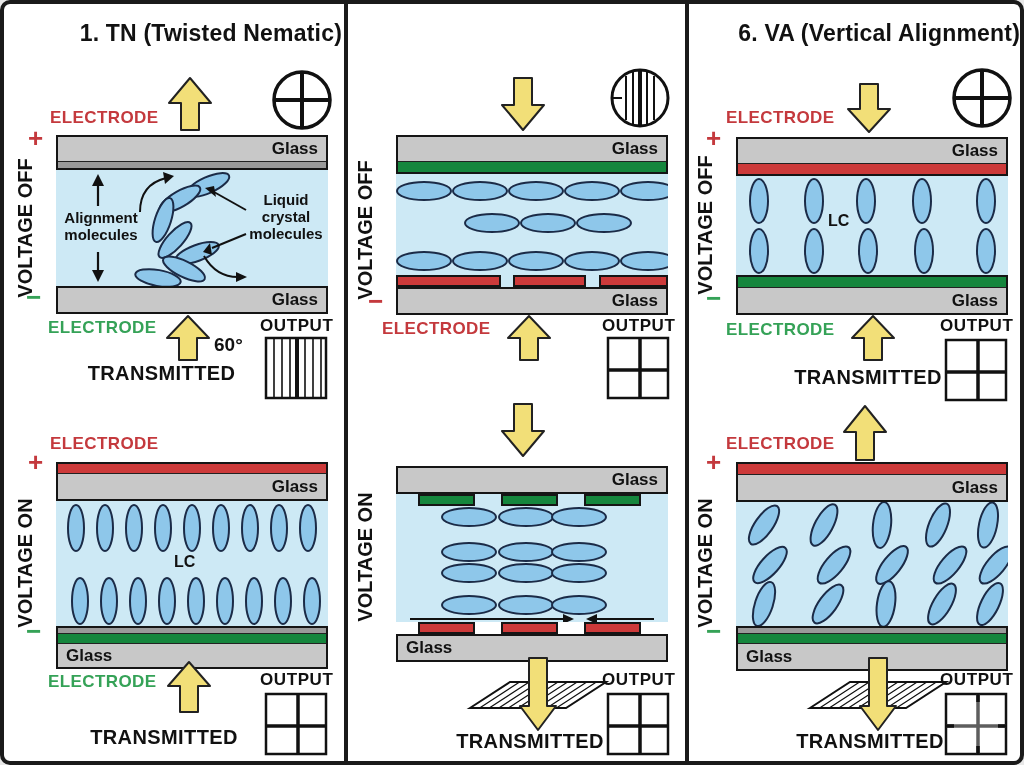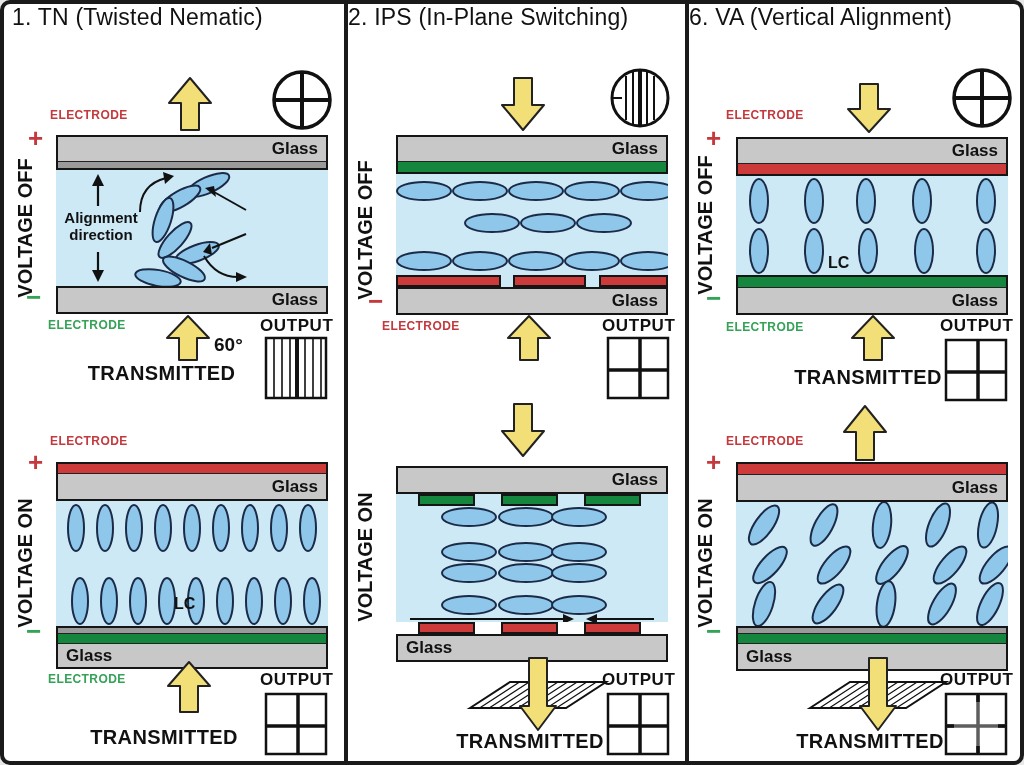--- a/index.html
+++ b/index.html
@@ -1,38 +1,38 @@
 <!DOCTYPE html>
 <html><head>
 <meta charset="utf-8">
 <style>
   html,body{margin:0;padding:0;background:#e8e8e8;font-family:"Liberation Sans", sans-serif;}
   #stage{position:relative;width:1024px;height:765px;background:#fff;border:4px solid #1a1a1a;
          border-radius:10px;box-sizing:border-box;overflow:hidden;}
   .divider{position:absolute;top:0;bottom:0;width:4px;background:#1a1a1a;}
-  .title{position:absolute;top:0;text-align:left;font-weight:normal;font-size:23px;color:#111;letter-spacing:.2px;}
+  .title{position:absolute;top:16px;text-align:right;font-weight:bold;font-size:23px;color:#111;letter-spacing:.2px;}
   .vlabel{position:absolute;width:170px;height:24px;text-align:center;font-weight:bold;font-size:20px;color:#111;
           transform:rotate(-90deg);}
-  .elec{position:absolute;font-weight:bold;font-size:12px;letter-spacing:.4px;}
+  .elec{position:absolute;font-weight:bold;font-size:17px;letter-spacing:.4px;}
   .elec.red{color:#c4393d;} .elec.green{color:#35a257;}
   .sign{position:absolute;font-weight:bold;font-size:26px;line-height:20px;}
   .sign.red{color:#c4393d;} .sign.green{color:#35a257;}
   .plate{position:absolute;border:2px solid #151515;box-sizing:border-box;display:flex;flex-direction:column;background:#c8c8c8;}
   .stripe{width:100%;position:relative;box-sizing:border-box;}
   .s-glass{background:#c8c8c8;}
   .s-dark{background:#9a9a9a;}
   .s-red{background:#cd3a3a;}
   .s-green{background:#15863d;}
   .stripe+.stripe{border-top:1.5px solid #222;}
   .glass-label{position:absolute;top:50%;transform:translateY(-50%);font-weight:bold;font-size:17px;color:#111;}
   .glass-label.right{right:8px;} .glass-label.left{left:8px;}
   .lc{position:absolute;background:#cde9f5;}
   .lc svg{position:absolute;left:0;top:0;}
   .note{position:absolute;font-weight:bold;font-size:15px;line-height:1.12;text-align:center;color:#111;}
-  .lc-tag{position:absolute;font-weight:bold;font-size:16px;color:#111;margin-top:42px;}
+  .lc-tag{position:absolute;font-weight:bold;font-size:16px;color:#111;}
   .result{position:absolute;text-align:center;font-weight:bold;font-size:20px;letter-spacing:.4px;color:#111;}
   .outlabel{position:absolute;text-align:center;font-weight:bold;font-size:17px;letter-spacing:.6px;color:#111;}
   .angle{position:absolute;font-weight:bold;font-size:19px;color:#111;}
   .abs{position:absolute;}
   svg{display:block;}
 </style>
 </head>
 <body>
 
 <div id="stage">
@@ -84,21 +84,22 @@
         <path d="M148 86 C156 100 168 107 182 107"></path>
           <polygon points="191,107 180,102 180,112" fill="#111" stroke="none"></polygon>
       </g>
       <g stroke="#111" stroke-width="2" fill="none">
         <path d="M190 40 L158 22"></path>
           <polygon points="149,18 158,16 160,27" fill="#111" stroke="none"></polygon>
         <path d="M190 64 L156 78"></path>
           <polygon points="147,82 156,85 154,73" fill="#111" stroke="none"></polygon>
       </g>
     </svg>
-    <div class="note" style="left:0px;top:40px;width:90px">Alignment direction</div>
+    <div class="note" style="left:0px;top:40px;width:90px">Alignment molecules</div>
+    <div class="note" style="left:188px;top:22px;width:84px">Liquid crystal molecules</div>
   </div>
 
   <div class="plate" style="left:52px;top:282px;width:272px;height:28px">
     <div class="stripe s-glass" style="flex:1">
         <span class="glass-label right">Glass</span>
       </div>
   </div>
   <div class="sign green" style="left:22px;top:283px">−</div>
   <div class="elec green" style="left:44px;top:314px">ELECTRODE</div>
 
@@ -166,21 +167,20 @@
     <path d="M23 2 L44 26 L32 26 L32 52 L14 52 L14 26 L2 26 Z" fill="#f2df78" stroke="#222" stroke-width="2" stroke-linejoin="round"></path>
   </svg>
   <div class="result" style="left:55px;width:210px;top:722px">TRANSMITTED</div>
 
   <div class="outlabel" style="left:256px;width:72px;top:666px">OUTPUT</div>
   <svg class="abs" style="left:260px;top:688px" width="64" height="64" viewBox="0 0 64 64">
     <rect x="2" y="2" width="60" height="60" fill="#fff" stroke="#111" stroke-width="2.5"></rect>
     <path d="M34 2 V62 M2 34 H62" stroke="#111" stroke-width="3.5" fill="none"></path>
   </svg>
 
-  <div class="title" style="left:344px;width:337px">2. IPS (In-Plane Switching)</div>
 
   <div class="vlabel" style="left:277px;top:214px">VOLTAGE OFF</div>
 
   <svg class="abs" style="left:496px;top:72px" width="46" height="56" viewBox="0 0 46 56">
     <path d="M23 54 L2 29 L14 29 L14 2 L32 2 L32 29 L44 29 Z" fill="#f2df78" stroke="#222" stroke-width="2" stroke-linejoin="round"></path>
   </svg>
   <svg class="abs" style="left:604px;top:62px" width="64" height="64" viewBox="0 0 64 64">
     <circle cx="32" cy="32" r="28" fill="#fff" stroke="#111" stroke-width="3"></circle>
     <path d="M25 6 V58 M39 6 V58" stroke="#111" stroke-width="2" fill="none"></path>
     <path d="M18 10 V54 M46 10 V54" stroke="#111" stroke-width="2" fill="none"></path>

